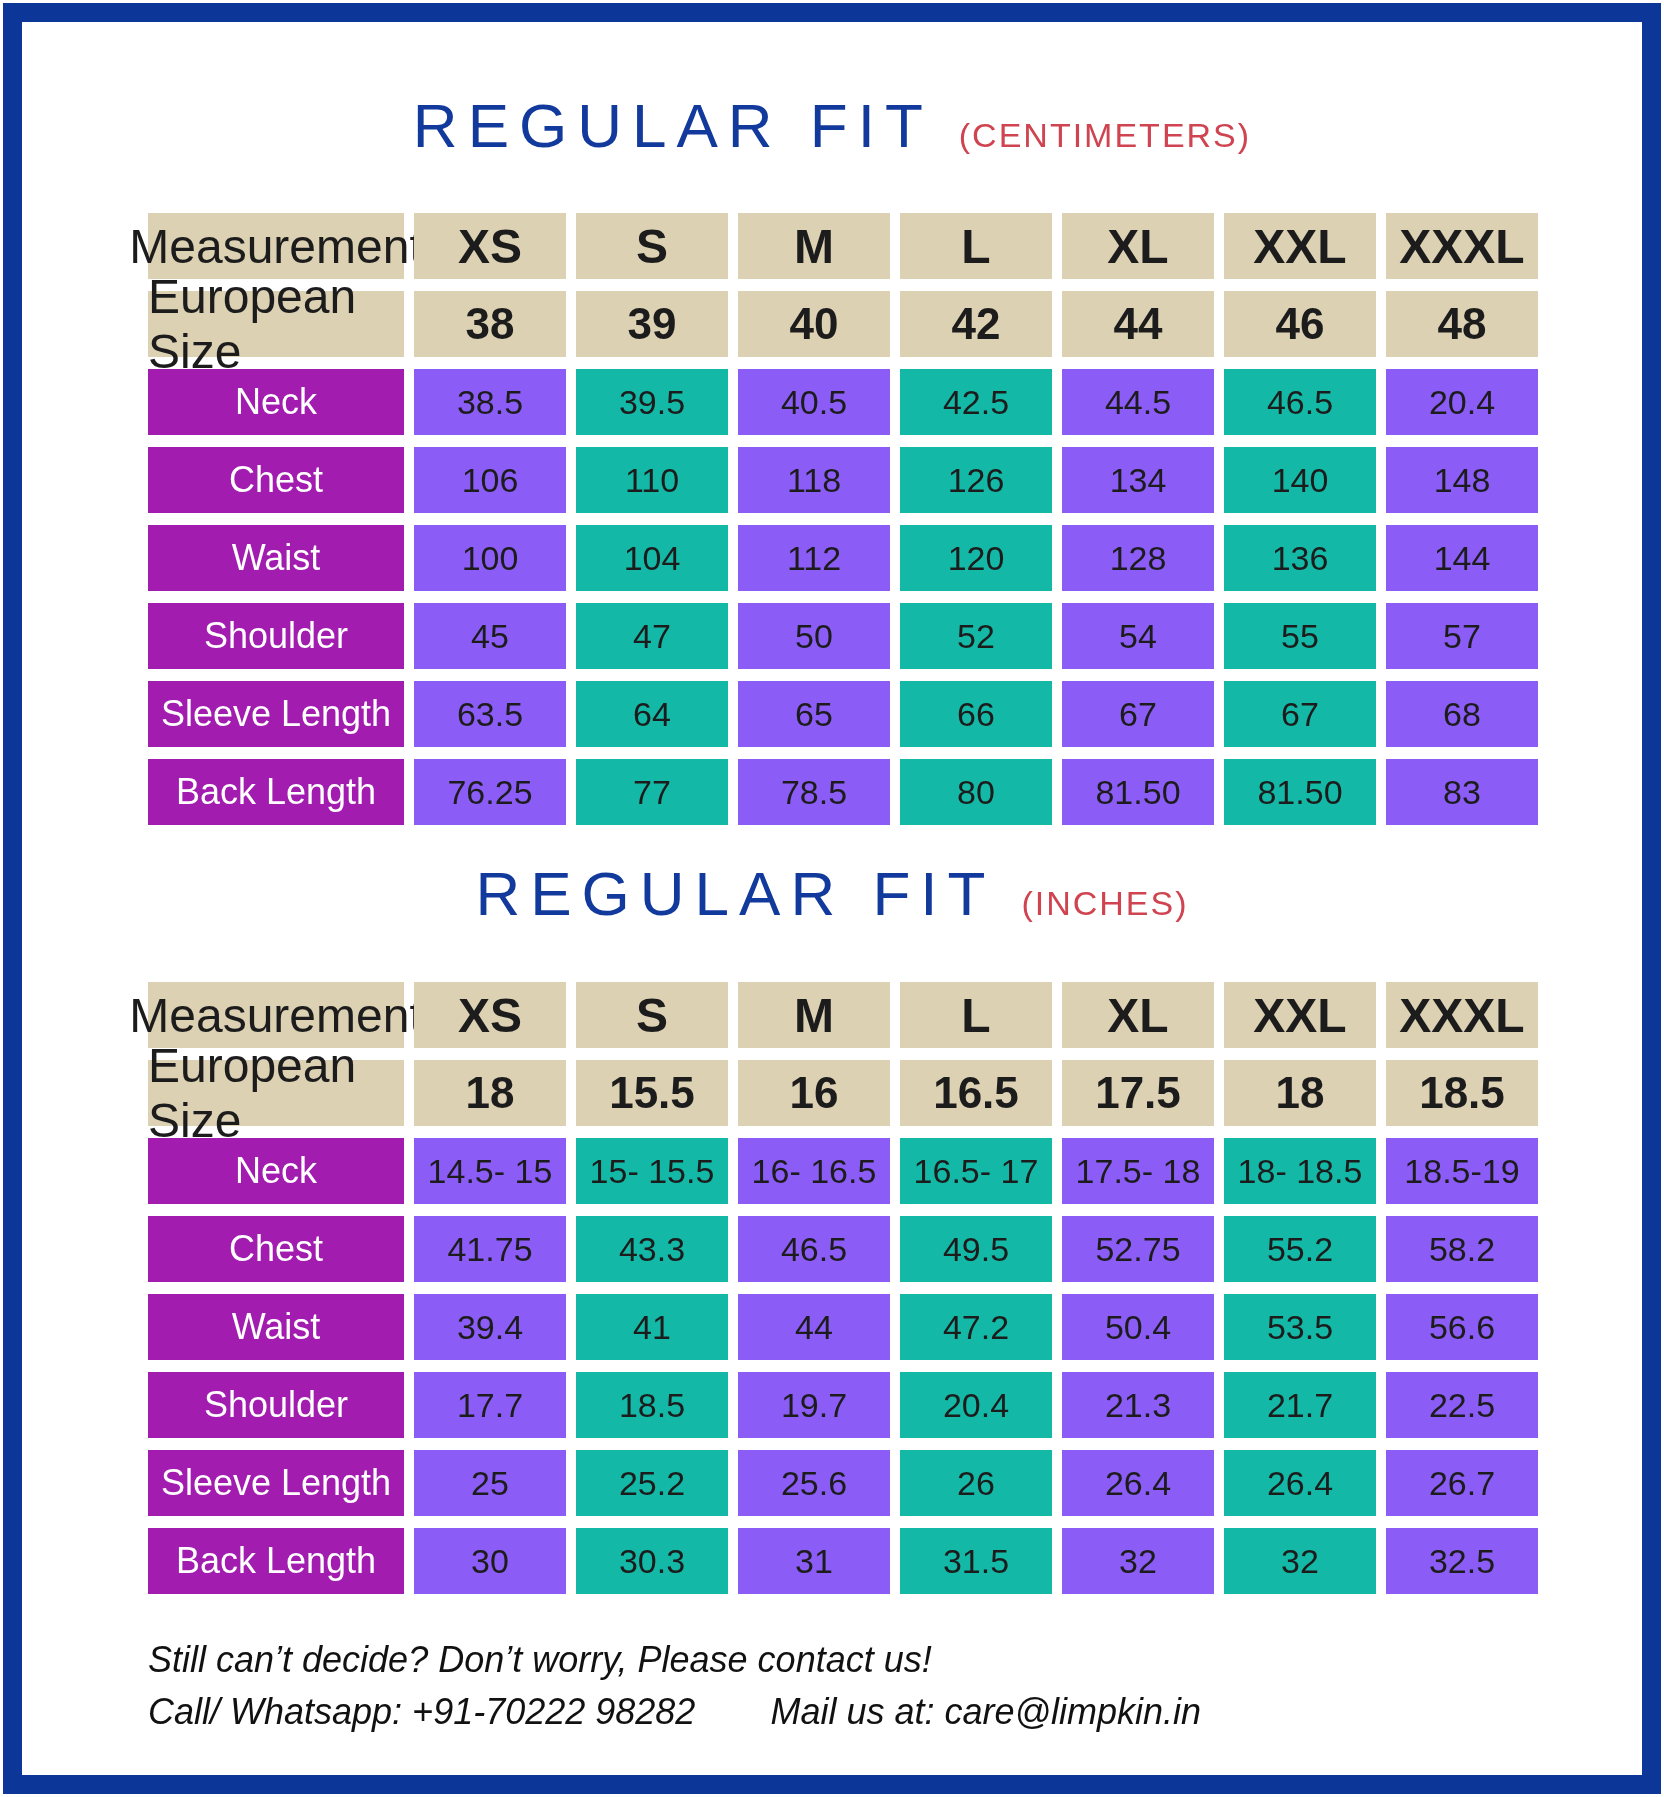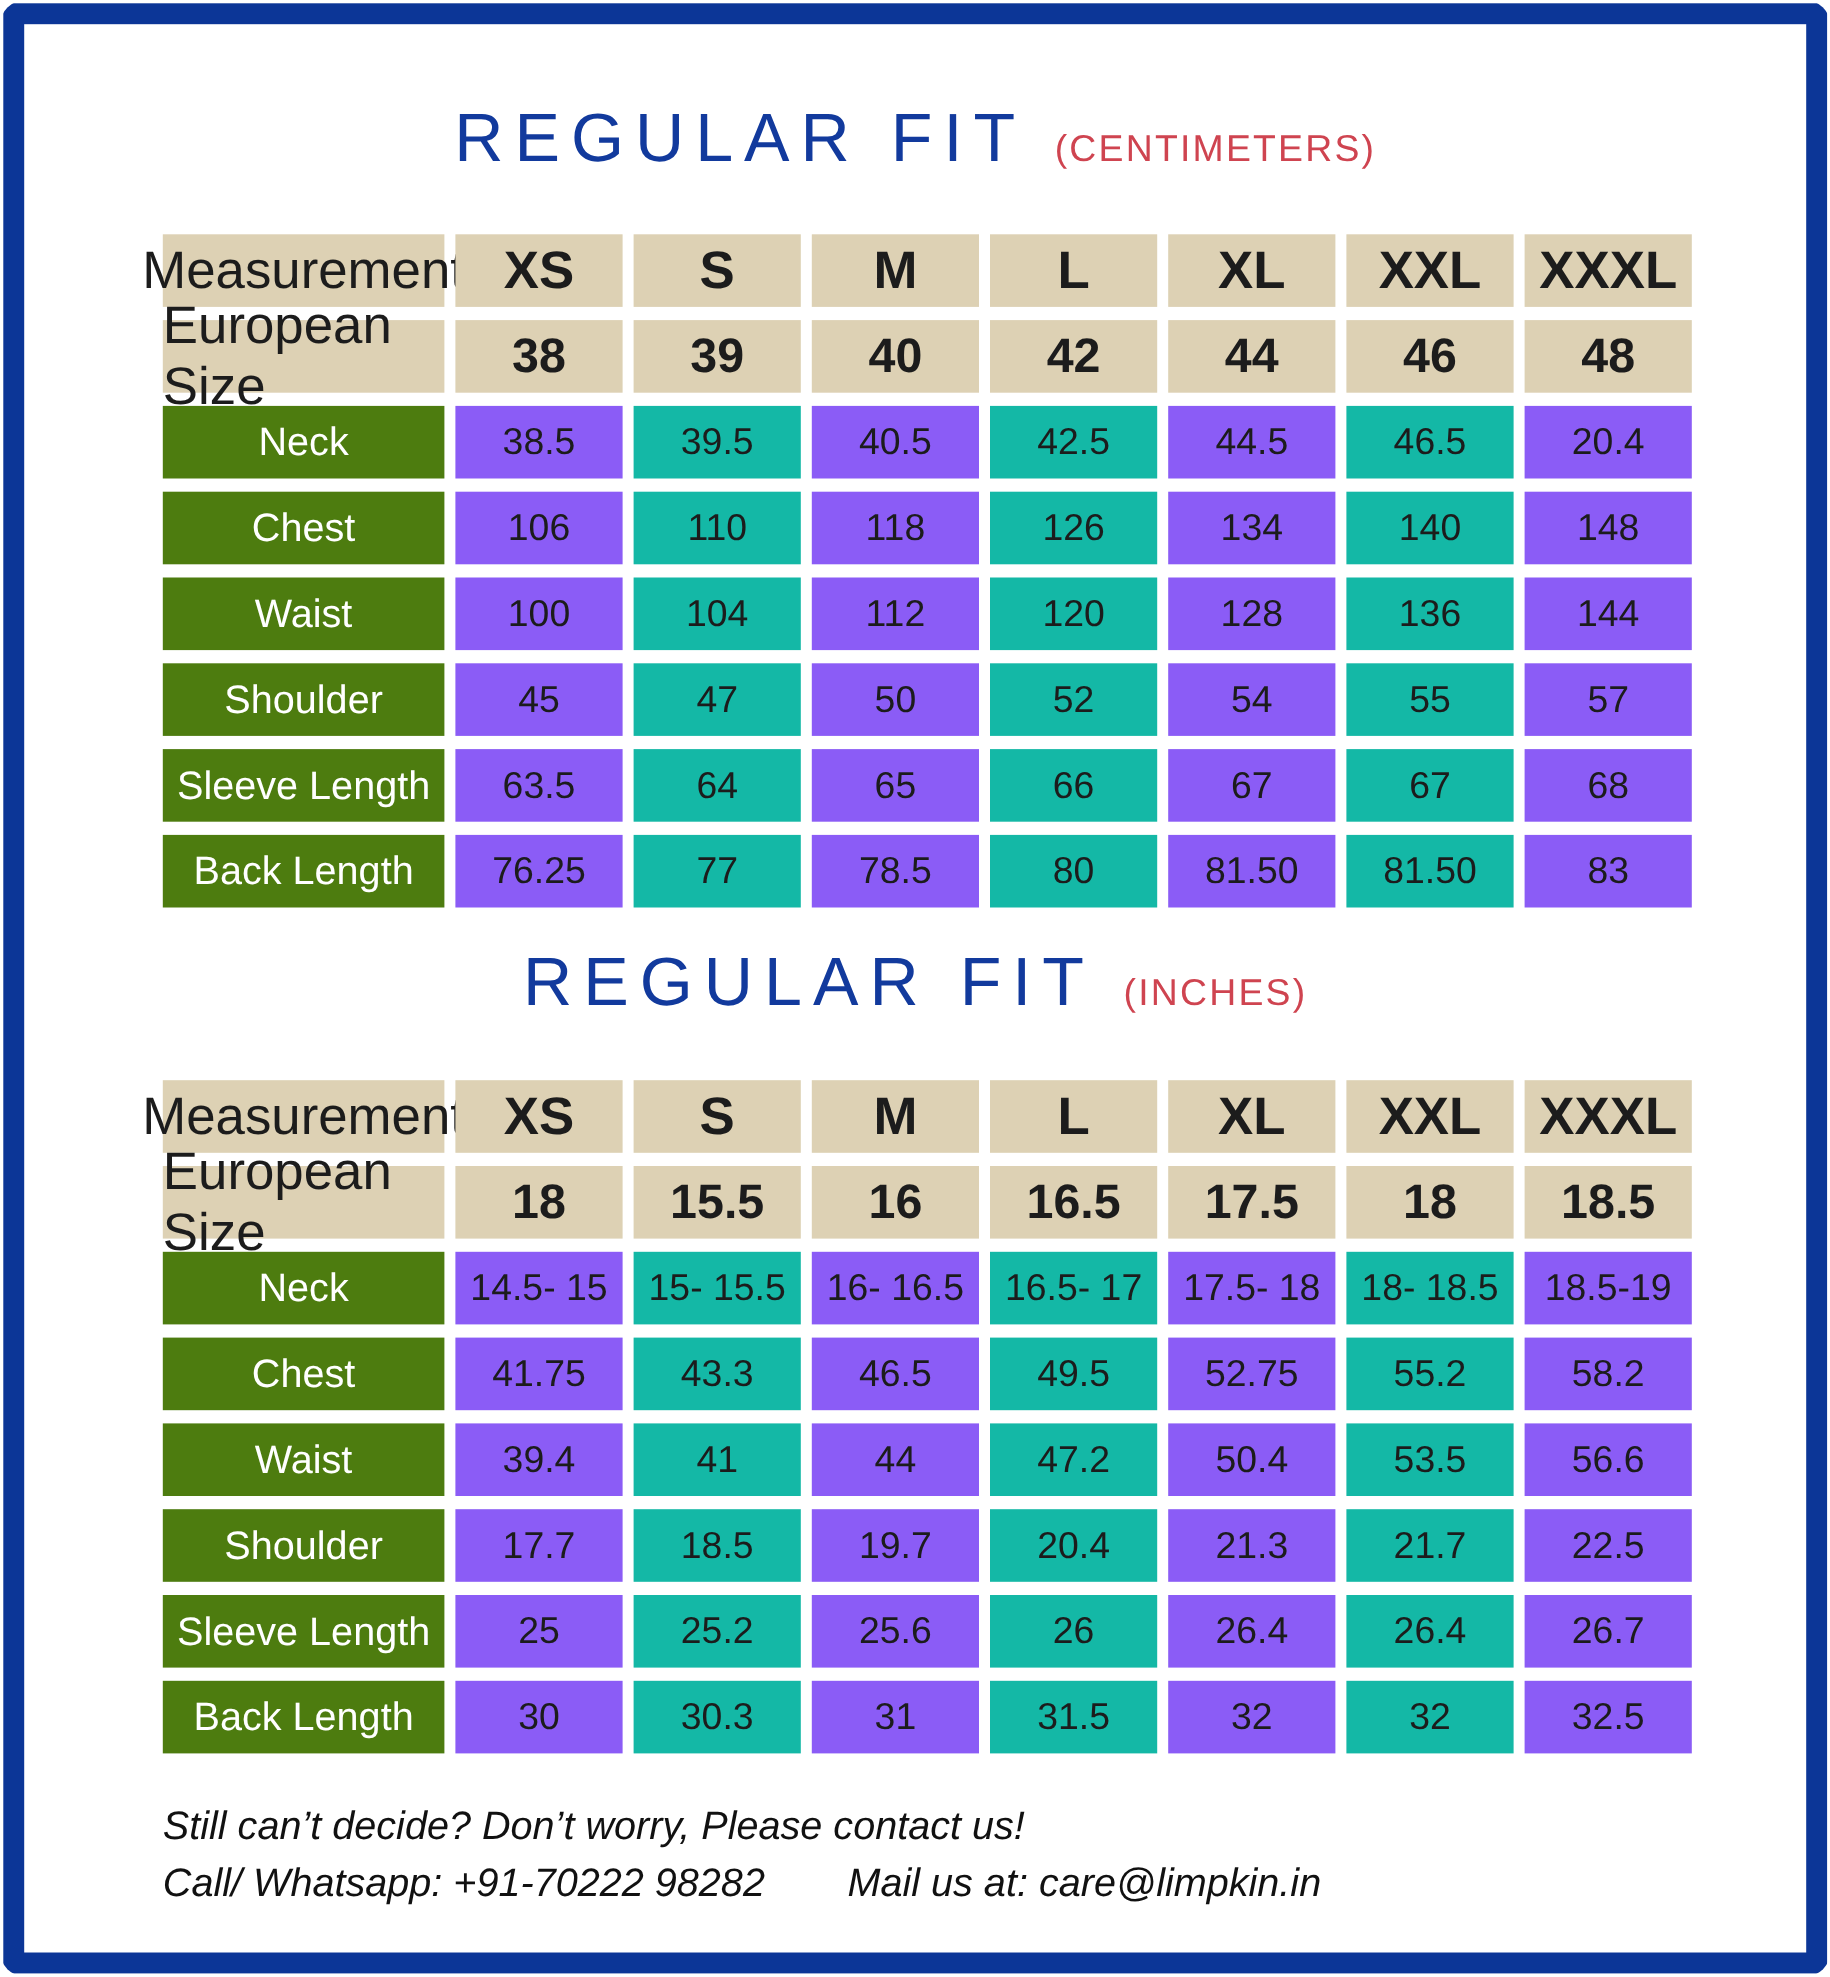--- a/index.html
+++ b/index.html
@@ -2,21 +2,20 @@
 <html><head>
 <meta charset="utf-8">
 <style>
   html,body{margin:0;padding:0;background:#ffffff;}
   #page{
     position:relative;
     width:1664px;height:1797px;
     background:#ffffff;
     font-family:"Liberation Sans", sans-serif;
     overflow:hidden;
-    border-radius:23px;
   }
   .frame{
     position:absolute;inset:3px;
     border:19px solid #0c3697;
     pointer-events:none;
   }
   .section-title{
     position:absolute;left:0;width:100%;
     text-align:center;white-space:nowrap;
   }
@@ -41,21 +40,21 @@
   #table-cm{top:213px;}
   #table-in{top:982px;}
   .cell{
     display:flex;align-items:center;justify-content:center;
     font-size:34px;color:#1c1c1c;
   }
   .cell-tan{background:#ddd1b4;}
   .cell-head{font-size:48px;}
   .size-head{font-weight:bold;}
   .eu-val{font-weight:bold;font-size:44px;}
-  .cell-label{background:#4d7c0f;color:#ffffff;font-size:36px;}
+  .cell-label{background:#a21caf;color:#ffffff;font-size:36px;}
   .cell-light{background:#8b5cf6;}
   .cell-dark{background:#14b8a6;}
   .footer{
     position:absolute;left:148px;top:1634px;
     font-size:36px;color:#111111;font-style:italic;
   }
   .footer-line{line-height:52px;white-space:nowrap;}
   .footer-phone{margin-right:75px;margin-top:48px;}
 </style>
 </head>

